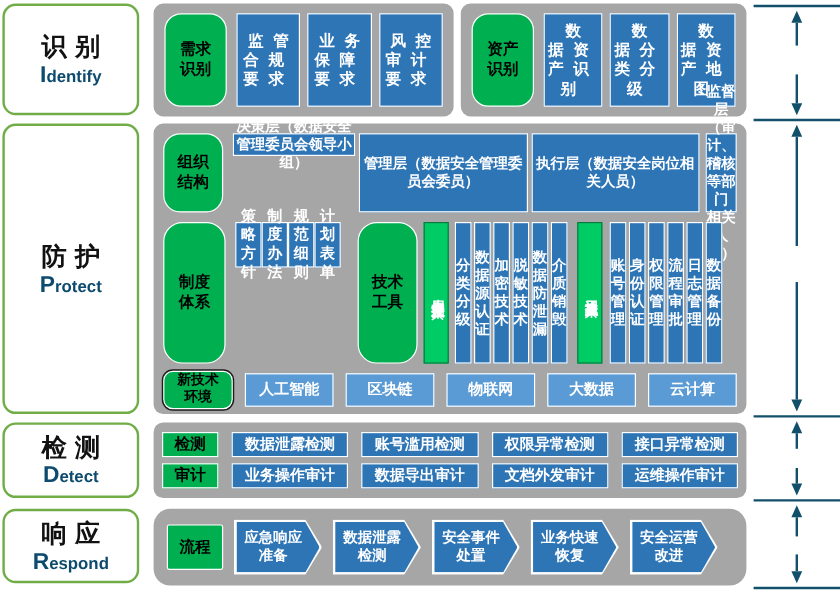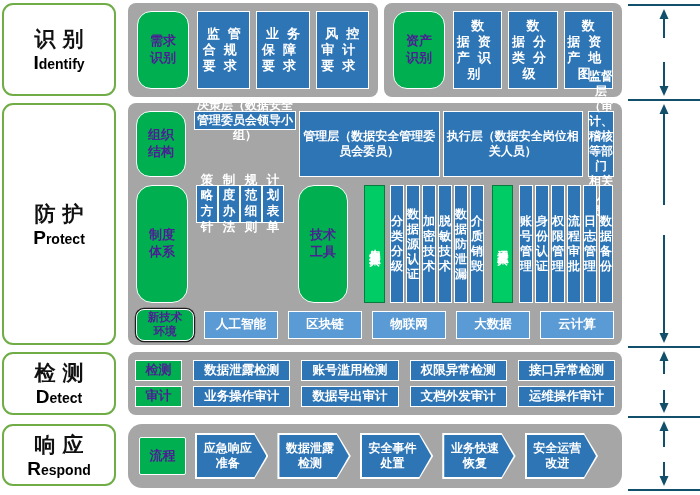--- a/index.html
+++ b/index.html
@@ -4,28 +4,28 @@
 <style>
   * { margin:0; padding:0; box-sizing:border-box; }
   body { background:#fff; font-family:"Liberation Sans","DejaVu Sans",sans-serif; }
   #stage { position:relative; width:700px; height:495px; background:#fff; overflow:hidden; }
 
   
   .label-box { position:absolute; left:2px; width:114px; background:#fff;
     border:2.5px solid #70AD47; border-radius:11px; display:flex; flex-direction:column;
     align-items:center; justify-content:center; }
   .label-zh { font-size:21px; font-weight:bold; color:#111; letter-spacing:7px; text-indent:7px; }
-  .label-en { font-size:14px; font-weight:bold; color:#000000; line-height:1.1; }
+  .label-en { font-size:14px; font-weight:bold; color:#0c4a6e; line-height:1.1; }
   .label-en::first-letter { font-size:19px; }
 
   
   .panel { position:absolute; background:#A6A6A6; border-radius:8px; }
 
   
-  .cat { background:#00B050; border:1.5px solid #fff; color:#4c1d95; font-weight:bold;
+  .cat { background:#00B050; border:1.5px solid #fff; color:#000000; font-weight:bold;
     display:flex; align-items:center; justify-content:center; text-align:center;
     white-space:pre-line; font-size:13px; line-height:1.3; flex:none; }
   .r14 { border-radius:14px; }
 
   
   .blue { background:#2E75B6; border:1.5px solid #fff; color:#fff; font-weight:bold;
     display:flex; align-items:center; justify-content:center; text-align:center;
     font-size:12.5px; white-space:pre-line; line-height:1.25; }
   .sp .blue { letter-spacing:8px; text-indent:8px; font-size:13px; }
   .lightblue { background:#5B9BD5; }
@@ -53,21 +53,21 @@
   #decision-bar { height:19px; }
   #org-bottom { flex:1; gap:5px; }
   #org-left { width:284px; gap:3px; }
   #org-left .orgbar { flex:1; }
   #supervision-box { flex:1; font-size:12px; }
 
   #mid-row { height:118px; margin-top:8px; align-items:stretch; }
   #policy-cat { width:52px; margin-right:8px; border-radius:16px; }
   #policy-col { width:88px; margin-right:14px; justify-content:space-between; }
   #policy-col .blue { height:38px; }
-  #tech-cat { width:50px; margin-right:16px; border-radius:16px; }
+  #tech-cat { width:50px; margin-right:5px; border-radius:16px; }
   #life-label { width:21px; margin-right:5px; }
   #life-col { width:80px; margin-right:22px; gap:2px; }
   #life-col .blue, #gen-col .blue { flex:1; font-size:12px; border-width:1.2px; }
   #gen-label { width:21px; margin-right:6px; }
   #gen-col { width:88px; gap:2px; }
 
   #newtech-row { height:32px; margin-top:6px; align-items:center; gap:10px; }
   #newtech-cat { width:58px; height:32px; border-radius:8px; font-size:11.5px; line-height:1.2;
     box-shadow:0 0 0 1.2px #1d1d1d; }
   #newtech-row .blue { flex:1; height:28px; }

